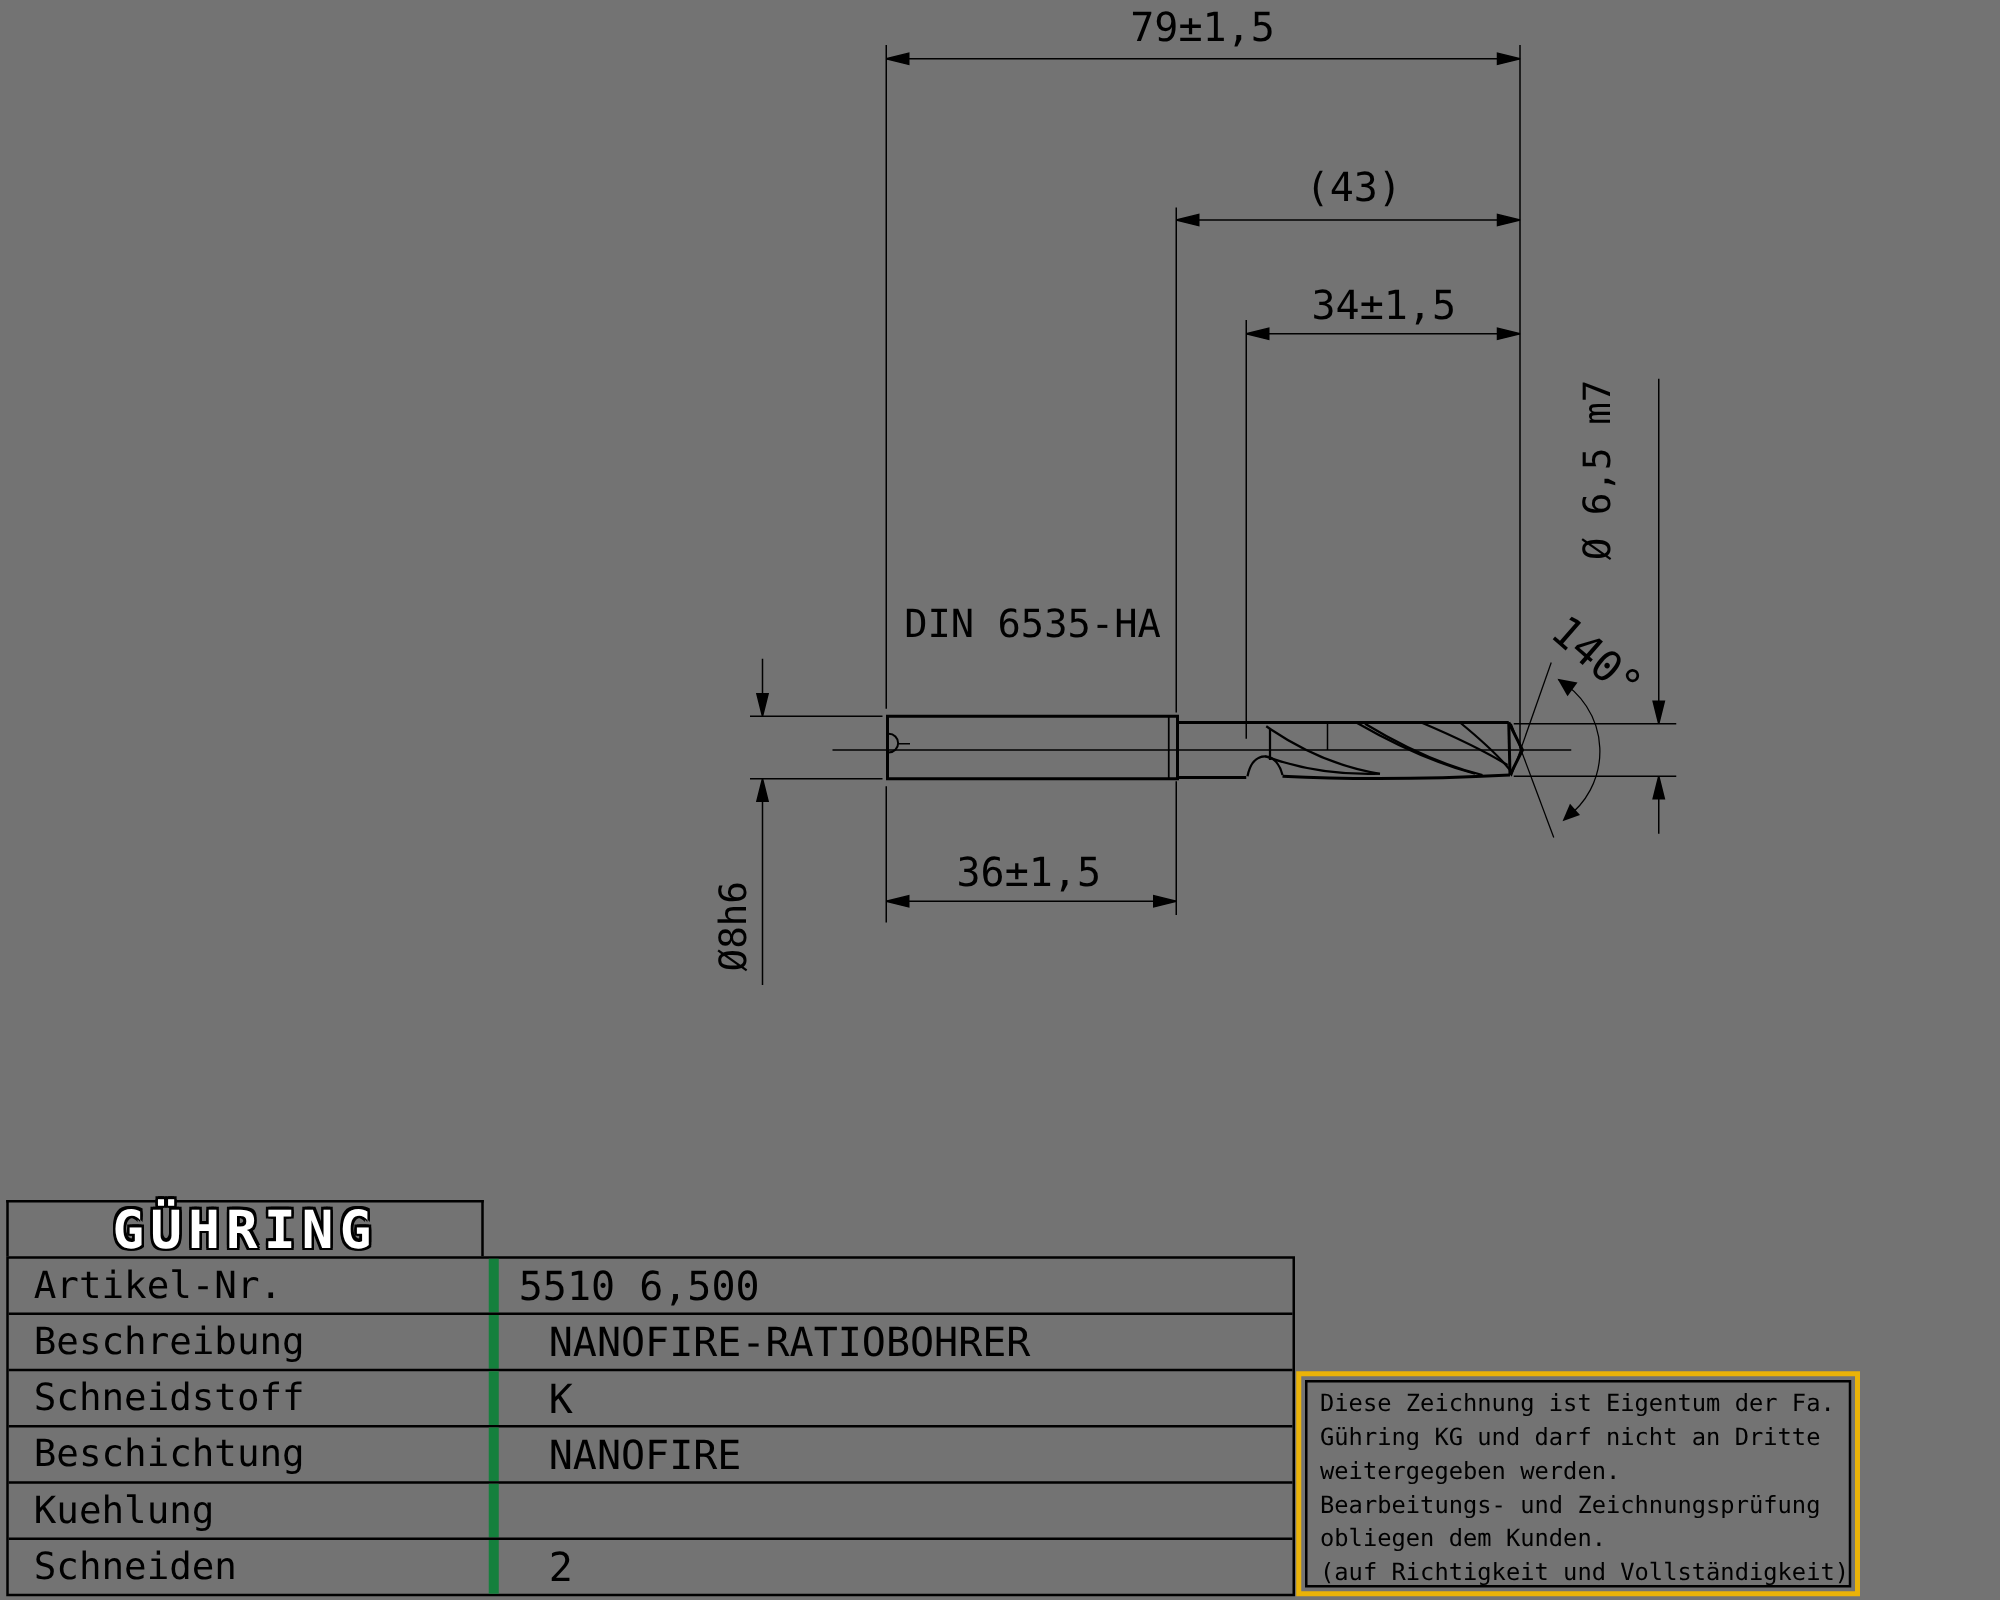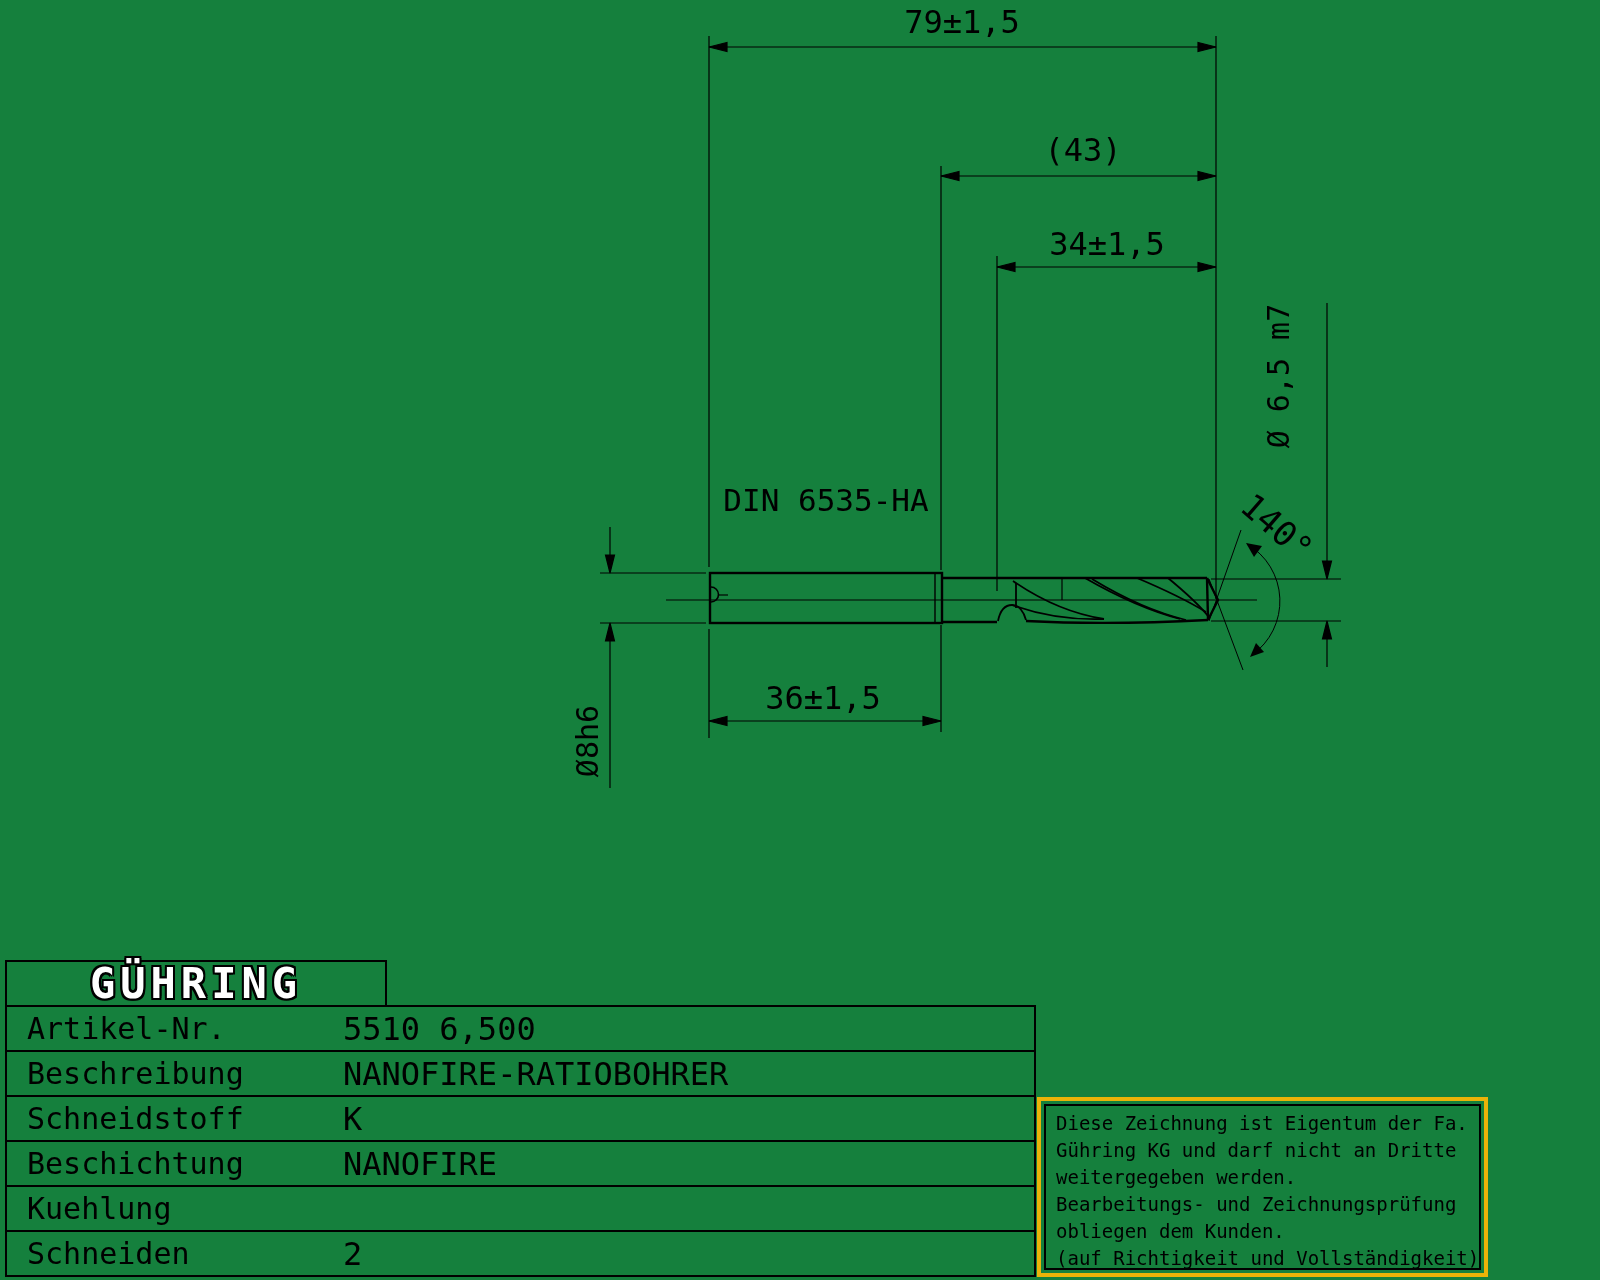--- a/index.html
+++ b/index.html
@@ -1,35 +1,35 @@
 <!DOCTYPE html>
 <html><head>
 <meta charset="utf-8">
 <style>
   html,body{margin:0;padding:0;background:#fff;}
-  #canvas{position:relative;width:1600px;height:1280px;background:#15803d;overflow:hidden;
+  #canvas{position:relative;width:1600px;height:1280px;background:#737373;overflow:hidden;
           font-family:"DejaVu Sans Mono", monospace;color:#000;}
   svg{position:absolute;left:0;top:0;}
   .dimtext{position:absolute;font-size:32px;line-height:1;white-space:nowrap;
            transform:translate(-50%,-50%);}
   .rot-ccw{transform:translate(-50%,-50%) rotate(-90deg);}
   .rot-angle{transform:translate(-50%,-50%) rotate(41deg);font-size:34px;}
   .din{font-size:31px;}
   
   .logo-cell{position:absolute;left:5px;top:960px;width:382px;height:45px;
              border:2px solid #000;border-bottom:0;box-sizing:border-box;
              display:flex;align-items:center;justify-content:center;}
   .logo-text{font-size:42px;font-weight:bold;letter-spacing:5px;color:#fff;
              text-shadow:-2px -2px 0 #000,2px -2px 0 #000,-2px 2px 0 #000,2px 2px 0 #000,
                          -2px 0 0 #000,2px 0 0 #000,0 -2px 0 #000,0 2px 0 #000;}
   .spec-table{position:absolute;left:5px;top:1005px;width:1031px;height:272px;
               border:2px solid #000;box-sizing:border-box;display:flex;flex-direction:column;}
   .spec-row{flex:1;display:flex;min-height:0;}
-  .spec-row + .spec-row{border-top:2px solid #000;}
-  .spec-label{width:320px;border-right:2px solid #15803d;box-sizing:border-box;
+  .spec-row + .spec-row{border-top:2px solid #000;gap:24px;}
+  .spec-label{width:392px;border-right:8px solid #15803d;box-sizing:border-box;
               display:flex;align-items:center;padding-left:20px;font-size:30px;}
   .spec-value{flex:1;display:flex;align-items:center;padding-left:16px;font-size:32px;}
   
   .note-outer{position:absolute;left:1037px;top:1097px;width:451px;height:180px;
               border:4px solid #eab308;box-sizing:border-box;padding:3px;}
   .note-inner{width:100%;height:100%;border:2px solid #000;box-sizing:border-box;
               overflow:hidden;padding:4px 0 0 10px;}
   .note-line{font-size:19px;line-height:27px;white-space:nowrap;}
 </style>
 </head>

